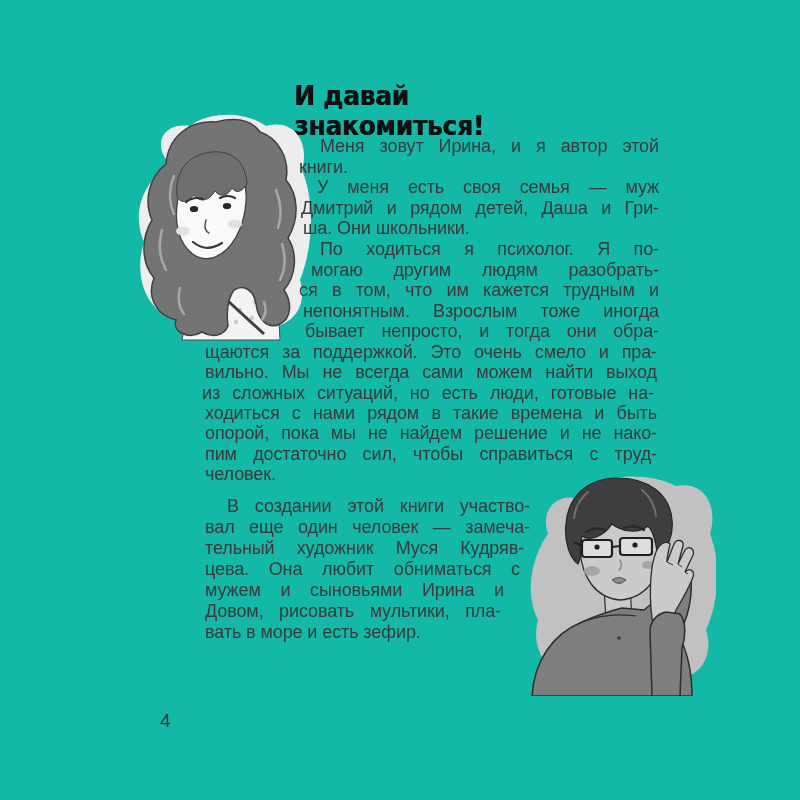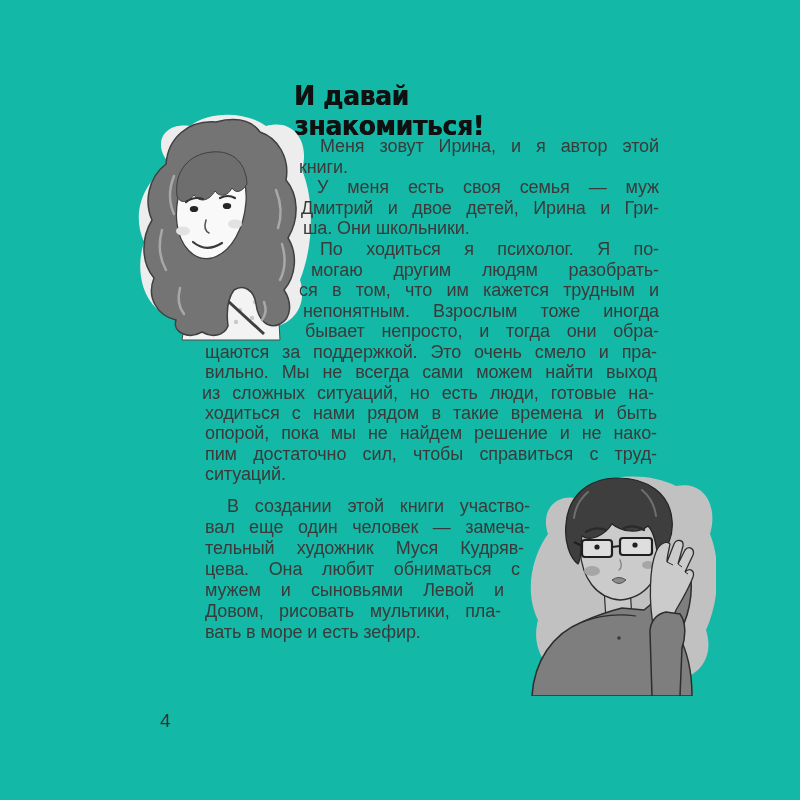--- a/index.html
+++ b/index.html
@@ -100,36 +100,36 @@
           <path d="M154,94 L158,97"></path>
           <path d="M161,102 L164,104"></path>
       </g>
       <path d="M126,162 C126,152 132,144 142,142 L156,144 C162,152 162,166 158,178 L156,226 L128,226 Z" fill="#7e7e7e" stroke="#2d2d2d" stroke-width="1.5"></path>
     </svg>
   </div>
 
   <div class="ln j" style="top:136px;left:320px;width:339px;">Меня зовут Ирина, и я автор этой</div>
   <div class="ln" style="top:157px;left:299px;">книги.</div>
   <div class="ln j" style="top:177px;left:317px;width:342px;">У меня есть своя семья — муж</div>
-  <div class="ln j" style="top:198px;left:301px;width:358px;">Дмитрий и двое детей, Ирина и Гри-</div>
+  <div class="ln j" style="top:198px;left:301px;width:358px;">Дмитрий и рядом детей, Даша и Гри-</div>
   <div class="ln" style="top:218px;left:303px;">ша. Они школьники.</div>
   <div class="ln j" style="top:239px;left:320px;width:339px;">По ходиться я психолог. Я по-</div>
   <div class="ln j" style="top:260px;left:311px;width:348px;">могаю другим людям разобрать-</div>
   <div class="ln j" style="top:280px;left:299px;width:360px;">ся в том, что им кажется трудным и</div>
   <div class="ln j" style="top:301px;left:303px;width:356px;">непонятным. Взрослым тоже иногда</div>
   <div class="ln j" style="top:321px;left:305px;width:354px;">бывает непросто, и тогда они обра-</div>
   <div class="ln j" style="top:342px;left:205px;width:452px;">щаются за поддержкой. Это очень смело и пра-</div>
   <div class="ln j" style="top:362px;left:205px;width:452px;">вильно. Мы не всегда сами можем найти выход</div>
   <div class="ln j" style="top:383px;left:202px;width:452px;">из сложных ситуаций, но есть люди, готовые на-</div>
   <div class="ln j" style="top:403px;left:205px;width:452px;">ходиться с нами рядом в такие времена и быть</div>
   <div class="ln j" style="top:423px;left:205px;width:452px;">опорой, пока мы не найдем решение и не нако-</div>
   <div class="ln j" style="top:444px;left:205px;width:452px;">пим достаточно сил, чтобы справиться с труд-</div>
-  <div class="ln" style="top:464px;left:205px;">ситуаций.</div>
+  <div class="ln" style="top:464px;left:205px;">человек.</div>
   <div class="ln j" style="top:496px;left:227px;width:303px;">В создании этой книги участво-</div>
   <div class="ln j" style="top:517px;left:205px;width:325px;">вал еще один человек — замеча-</div>
   <div class="ln j" style="top:538px;left:205px;width:319px;">тельный художник Муся Кудряв-</div>
   <div class="ln j" style="top:559px;left:205px;width:315px;">цева. Она любит обниматься с</div>
-  <div class="ln j" style="top:580px;left:205px;width:299px;">мужем и сыновьями Левой и</div>
+  <div class="ln j" style="top:580px;left:205px;width:299px;">мужем и сыновьями Ирина и</div>
   <div class="ln j" style="top:601px;left:205px;width:296px;">Довом, рисовать мультики, пла-</div>
   <div class="ln" style="top:622px;left:205px;">вать в море и есть зефир.</div>
 
   <div class="pagenum">4</div>
 </div>
 
 </body></html>

